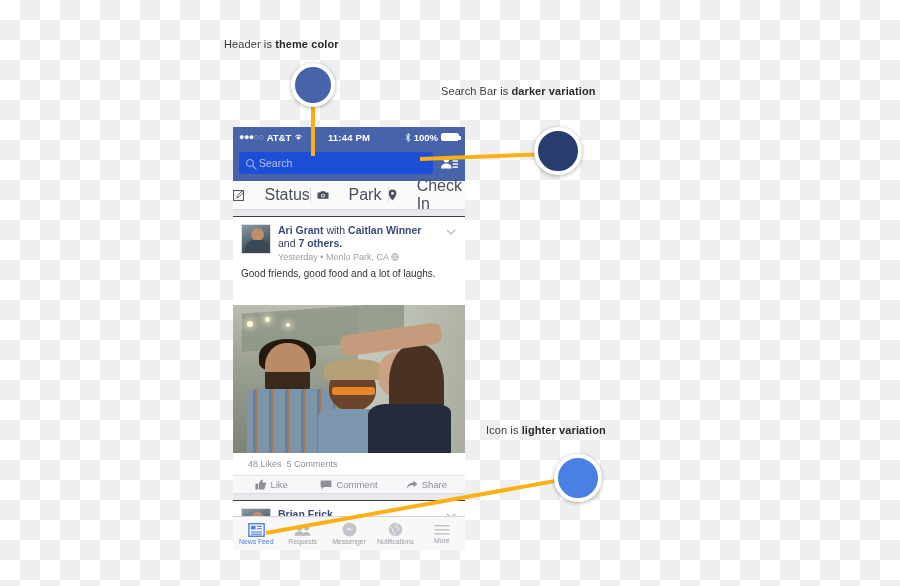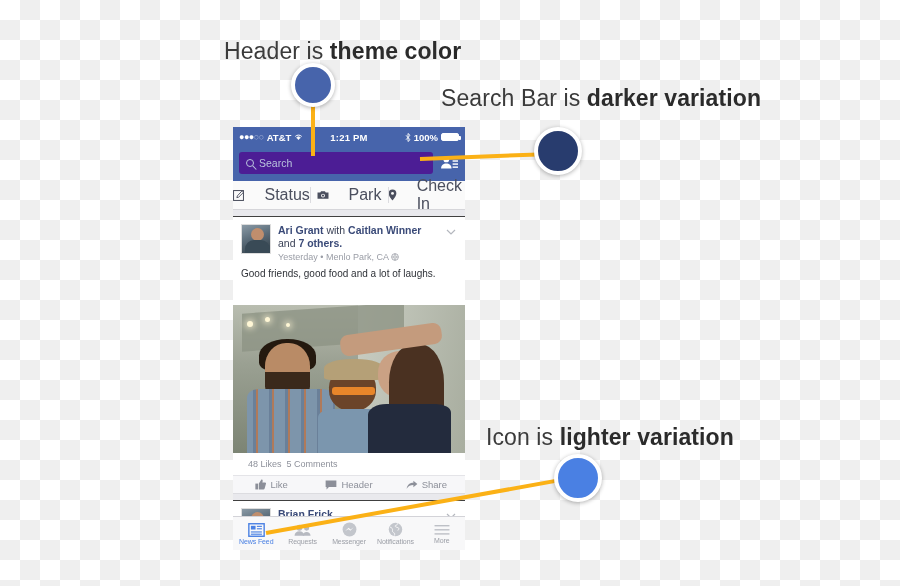--- a/index.html
+++ b/index.html
@@ -20,21 +20,21 @@
     background-image:
       linear-gradient(45deg, #efefef 25%, transparent 25%, transparent 75%, #efefef 75%, #efefef),
       linear-gradient(45deg, #efefef 25%, transparent 25%, transparent 75%, #efefef 75%, #efefef);
     background-size: 40px 40px;
     background-position: 0 0, 20px 20px;
   }
 
   
   .callout-label {
     position: absolute;
-    font-size: 23px;
+    font-size: 11px;
     color: #3b3b3b;
     white-space: nowrap;
     letter-spacing: .1px;
   }
   .callout-label b { color: #2b2b2b; font-weight: 700; }
 
   #label-header   { left: 224px; top: 38px; }
   #label-search   { left: 441px; top: 85px; }
   #label-icon     { left: 486px; top: 424px; }
 
@@ -111,21 +111,21 @@
   #nav-header {
     background: #4764ab;
     padding: 5px 6px 7px 6px;
     display: flex;
     align-items: center;
     gap: 6px;
   }
   #search-field {
     flex: 1;
     height: 22px;
-    background: #4c1d95;
+    background: #1d4ed8;
     border-radius: 3px;
     display: flex;
     align-items: center;
     padding: 0 7px;
     gap: 5px;
   }
   #search-field .ph { color: #b9c4dd; font-size: 10.5px; }
   .mag {
     width: 8px; height: 8px;
     border: 1.4px solid #b9c4dd;
@@ -337,21 +337,21 @@
     <div id="status-bar">
       <div class="sb-left">
         <span class="dots">●●●<span class="hollow">○○</span></span>
         <span>AT&amp;T</span>
         <svg width="9" height="8" viewBox="0 0 9 8">
           <path d="M4.5 7 L2.6 4.8 a2.8 2.8 0 0 1 3.8 0 Z" fill="#fff"></path>
           <path d="M1.3 3.4 a4.6 4.6 0 0 1 6.4 0" stroke="#fff" stroke-width="1" fill="none"></path>
           <path d="M2.5 4.7 a3 3 0 0 1 4 0" stroke="#fff" stroke-width="1" fill="none"></path>
         </svg>
       </div>
-      <div class="sb-mid">1:21 PM</div>
+      <div class="sb-mid">11:44 PM</div>
       <div class="sb-right">
         <svg width="6" height="9" viewBox="0 0 6 9">
           <path d="M1 2.3 L5 6.7 L3 8.5 V0.5 L5 2.3 L1 6.7" stroke="#fff" stroke-width="0.9" fill="none"></path>
         </svg>
         <span>100%</span>
         <span class="battery">
             <i></i>
           </span>
       </div>
     </div>
@@ -462,21 +462,21 @@
             <svg width="11" height="11" viewBox="0 0 12 12">
               <rect x="0.4" y="5" width="3" height="6.4" fill="#8c8f99"></rect>
               <path d="M4.2 11.4 V5 L7 0.6 c1.3 0 1.6 1 1.3 2 L8 3.9 h3 c.9 0 1.2 .8 .9 1.5 l-1.4 5c-.2 .7-.6 1-1.3 1 Z" fill="#8c8f99"></path>
             </svg>
             <span>Like</span>
           </div>
           <div class="action">
             <svg width="12" height="10" viewBox="0 0 13 11">
               <path d="M0.6 0.6 h11.8 v7.2 H4.2 L1.6 10.4 V7.8 H0.6 Z" fill="#8c8f99"></path>
             </svg>
-            <span>Header</span>
+            <span>Comment</span>
           </div>
           <div class="action">
             <svg width="12" height="10" viewBox="0 0 13 11">
               <path d="M0.6 9.6 C1.4 4.8 4.4 3 8 3 V0.8 L12.4 4.4 L8 8 V5.6 C5 5.6 2.4 6.6 0.6 9.6 Z" fill="#8c8f99"></path>
             </svg>
             <span>Share</span>
           </div>
         </div>
       </div>
 

